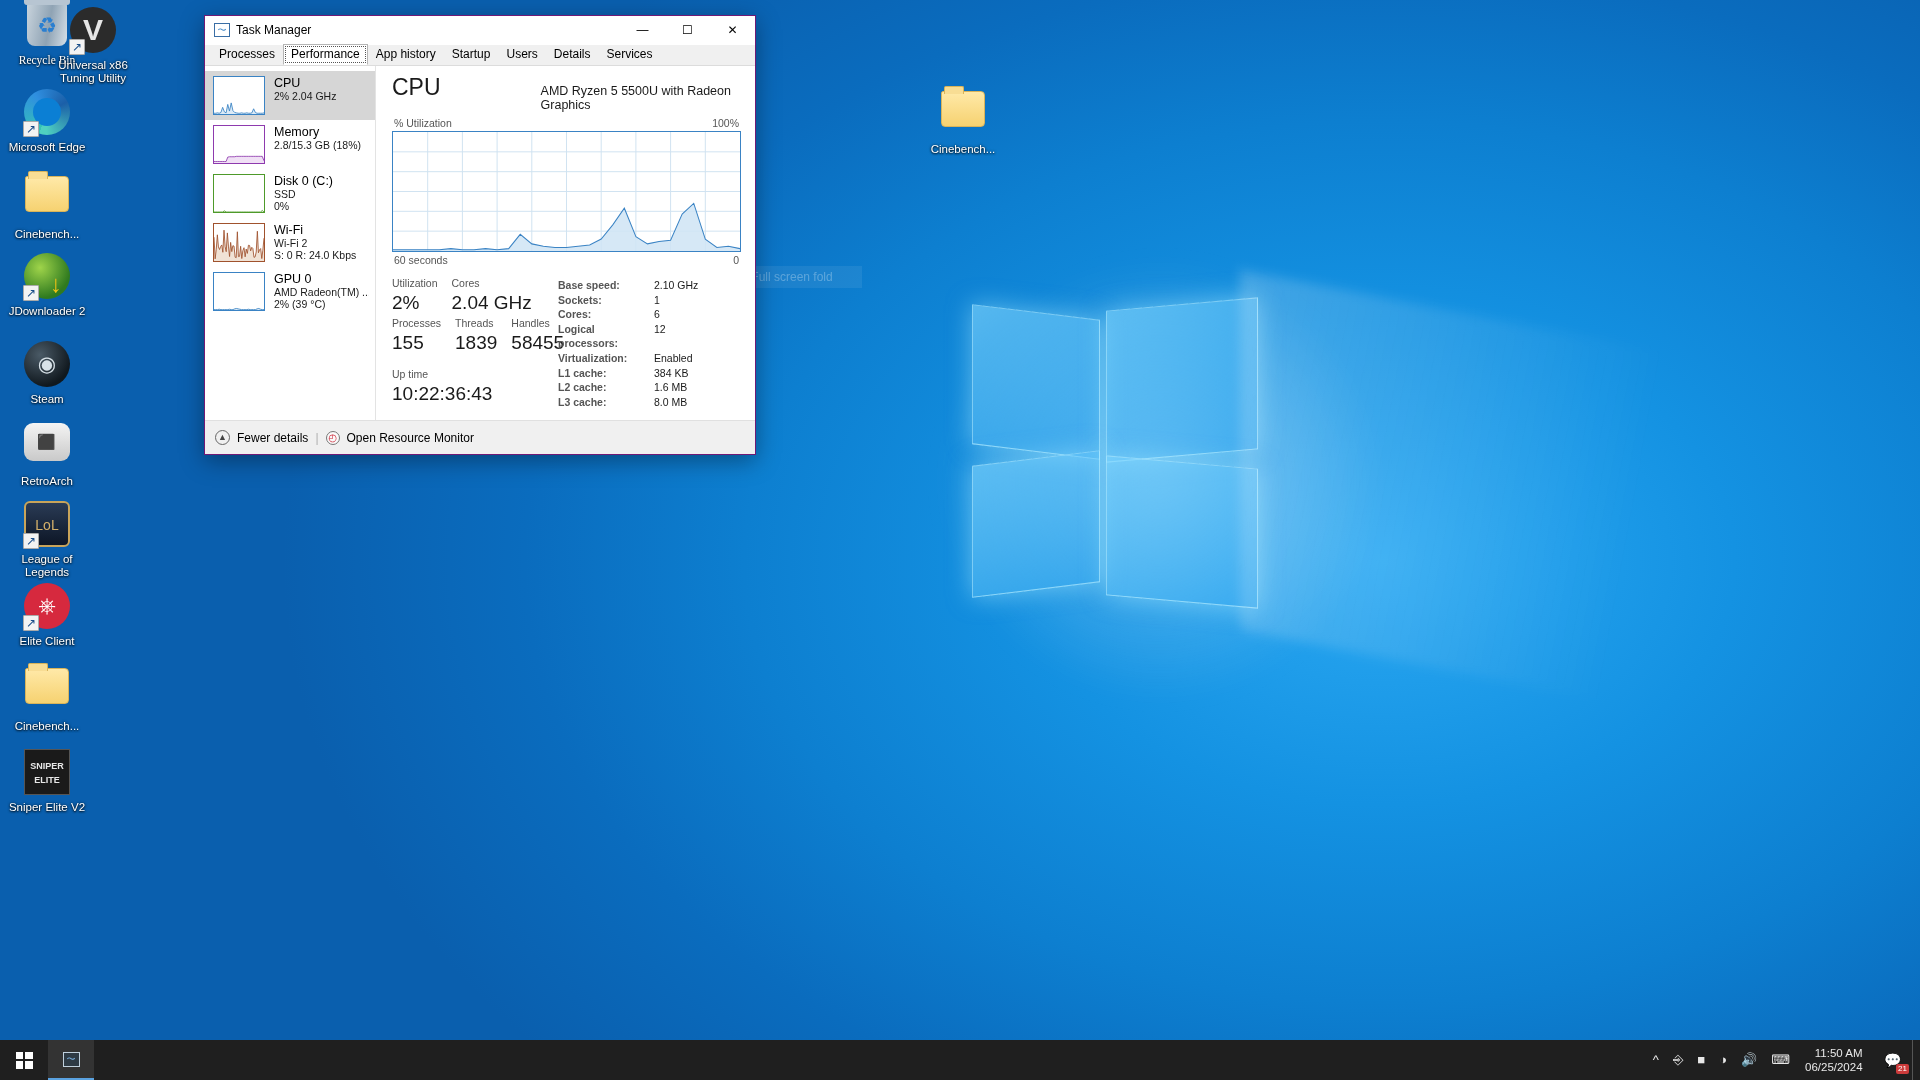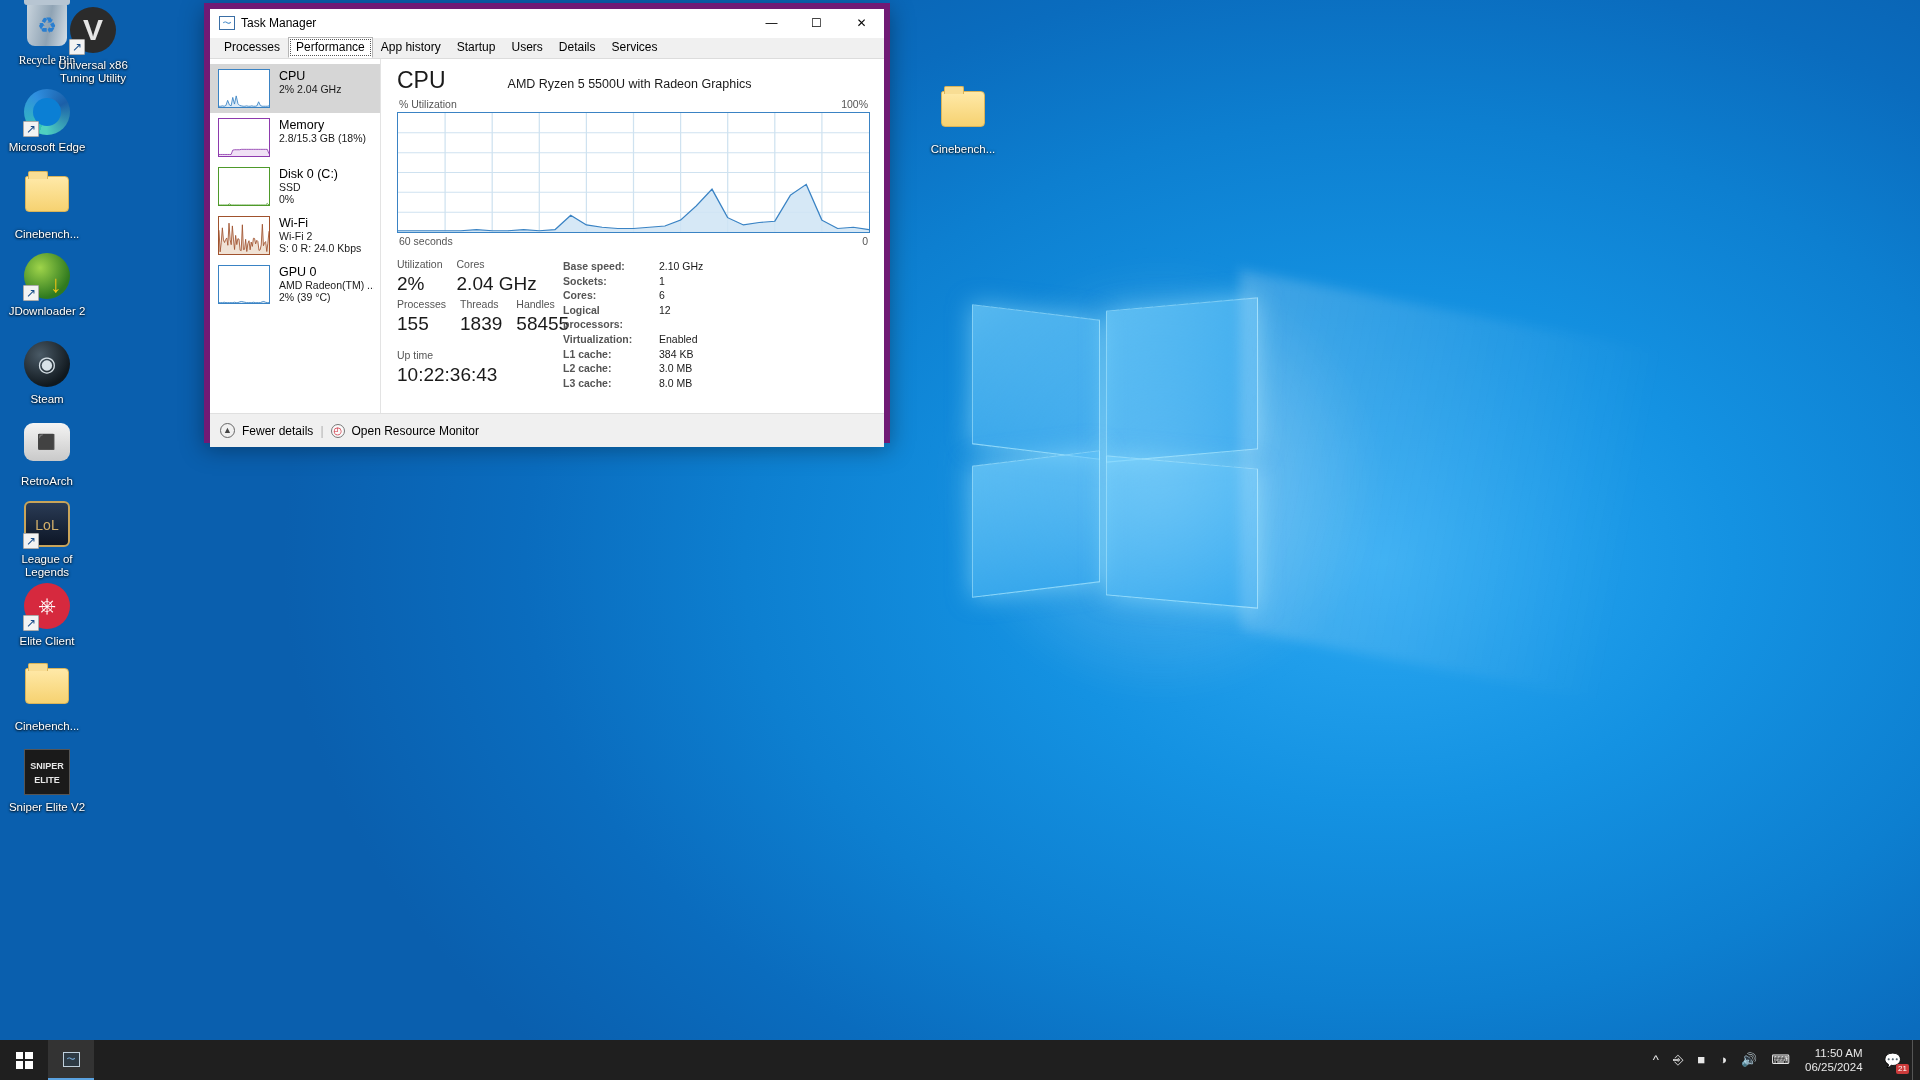--- a/index.html
+++ b/index.html
@@ -79,22 +79,22 @@
   .ic-retro:after { content:"⬛"; position:absolute; inset:0; color:#2b2b2b; font-size:15px; line-height:38px; text-align:center; text-shadow:none; }
   .ic-lol { width:46px; height:46px; margin:1px auto; background:linear-gradient(#2a3b55,#0d1626); border:2px solid #c8a45a; border-radius:6px; position:relative; }
   .ic-lol:after { content:"LoL"; position:absolute; inset:0; color:#d4b06a; font-size:14px; line-height:44px; text-align:center; text-shadow:none; }
   .ic-riot { width:46px; height:46px; margin:1px auto; border-radius:50%; background:#d6293e; position:relative; }
   .ic-riot:after { content:"⎈"; position:absolute; inset:0; color:#fff; font-size:22px; line-height:46px; text-align:center; text-shadow:none; }
   .ic-sniper { width:46px; height:46px; margin:1px auto; background:#1a1a1a; border:1px solid #555; position:relative; }
   .ic-sniper:after { content:"SNIPER\A ELITE"; white-space:pre; position:absolute; inset:0; color:#e8e8e8; font-size:9px; line-height:14px; text-align:center; padding-top:9px; text-shadow:none; font-weight:bold; }
 
   
   #tm {
-    position: absolute; left: 204px; top: 3px; width: 686px; height: 440px;
-    background: #f0f0f0; border: 6px solid #701a75;
+    position: absolute; left: 204px; top: 15px; width: 552px; height: 440px;
+    background: #f0f0f0; border: 1px solid #701a75;
     box-shadow: 0 6px 22px rgba(0,0,0,0.35);
     font-size: 12px; color: #000;
   }
   .titlebar { height: 29px; background: #fff; display: flex; align-items: center; border-bottom: 1px solid #fff; }
   .tm-icon { width: 16px; height: 14px; margin: 0 6px 0 9px; border: 1px solid #3a6ea5; background: #fff; position: relative; }
   .tm-icon:after { content:"〜"; position:absolute; inset:0; color:#3a83c4; font-size:9px; line-height:12px; text-align:center; }
   .title-text { font-size: 12px; color: #000; flex: 1; }
   .wbtn { width: 45px; height: 29px; border: none; background: transparent; font-size: 12px; color: #000; cursor: pointer; line-height: 29px; text-align: center; }
 
   .menubar { height: 21px; background: #f0f0f0; display: flex; align-items: center; padding-left: 9px; gap: 14px; }
@@ -111,21 +111,21 @@
   .perfitem.sel { background: #d6d6d6; }
   .spark { width: 52px; height: 39px; background: #fff; border: 1px solid #888; flex: 0 0 auto; }
   .spark svg { display: block; width: 100%; height: 100%; }
   .pinfo { flex: 1; min-width: 0; overflow: hidden; }
   .pname { font-size: 12.5px; line-height: 14px; color: #000; white-space: nowrap; }
   .psub { font-size: 10.5px; line-height: 12px; color: #1a1a1a; white-space: nowrap; overflow: hidden; }
 
   .detail { flex: 1; padding: 8px 14px 0 16px; position: relative; }
   .dhead { display: flex; align-items: baseline; }
   .dtitle { font-size: 23px; font-weight: 300; color: #1a1a1a; line-height: 26px; }
-  .dmodel { font-size: 12.5px; color: #1a1a1a; margin-left: 62px; }
+  .dmodel { font-size: 12.5px; color: #1a1a1a; margin-left: 100px; }
 
   .chartlbls { display: flex; justify-content: space-between; font-size: 10.5px; color: #555; margin: 5px 2px 2px; }
   .chartbox { height: 121px; border: 1px solid #3a83c4; position: relative; background: #fff; overflow: hidden; }
   .chartbox svg { display: block; width: 100%; height: 100%; }
   .chartfoot { display: flex; justify-content: space-between; font-size: 10.5px; color: #555; margin: 2px 2px 0; }
 
   .stats { display: flex; margin-top: 10px; }
   .statleft { width: 160px; }
   .srow { display: flex; }
   .scell { margin-right: 14px; }
@@ -435,21 +435,21 @@
             <div class="specrow">
               <div class="k">Virtualization:</div>
               <div class="v">Enabled</div>
             </div>
             <div class="specrow">
               <div class="k">L1 cache:</div>
               <div class="v">384 KB</div>
             </div>
             <div class="specrow">
               <div class="k">L2 cache:</div>
-              <div class="v">3.0 MB</div>
+              <div class="v">1.6 MB</div>
             </div>
             <div class="specrow">
               <div class="k">L3 cache:</div>
               <div class="v">8.0 MB</div>
             </div>
           </div>
       </div>
     </div>
   </div>
 

